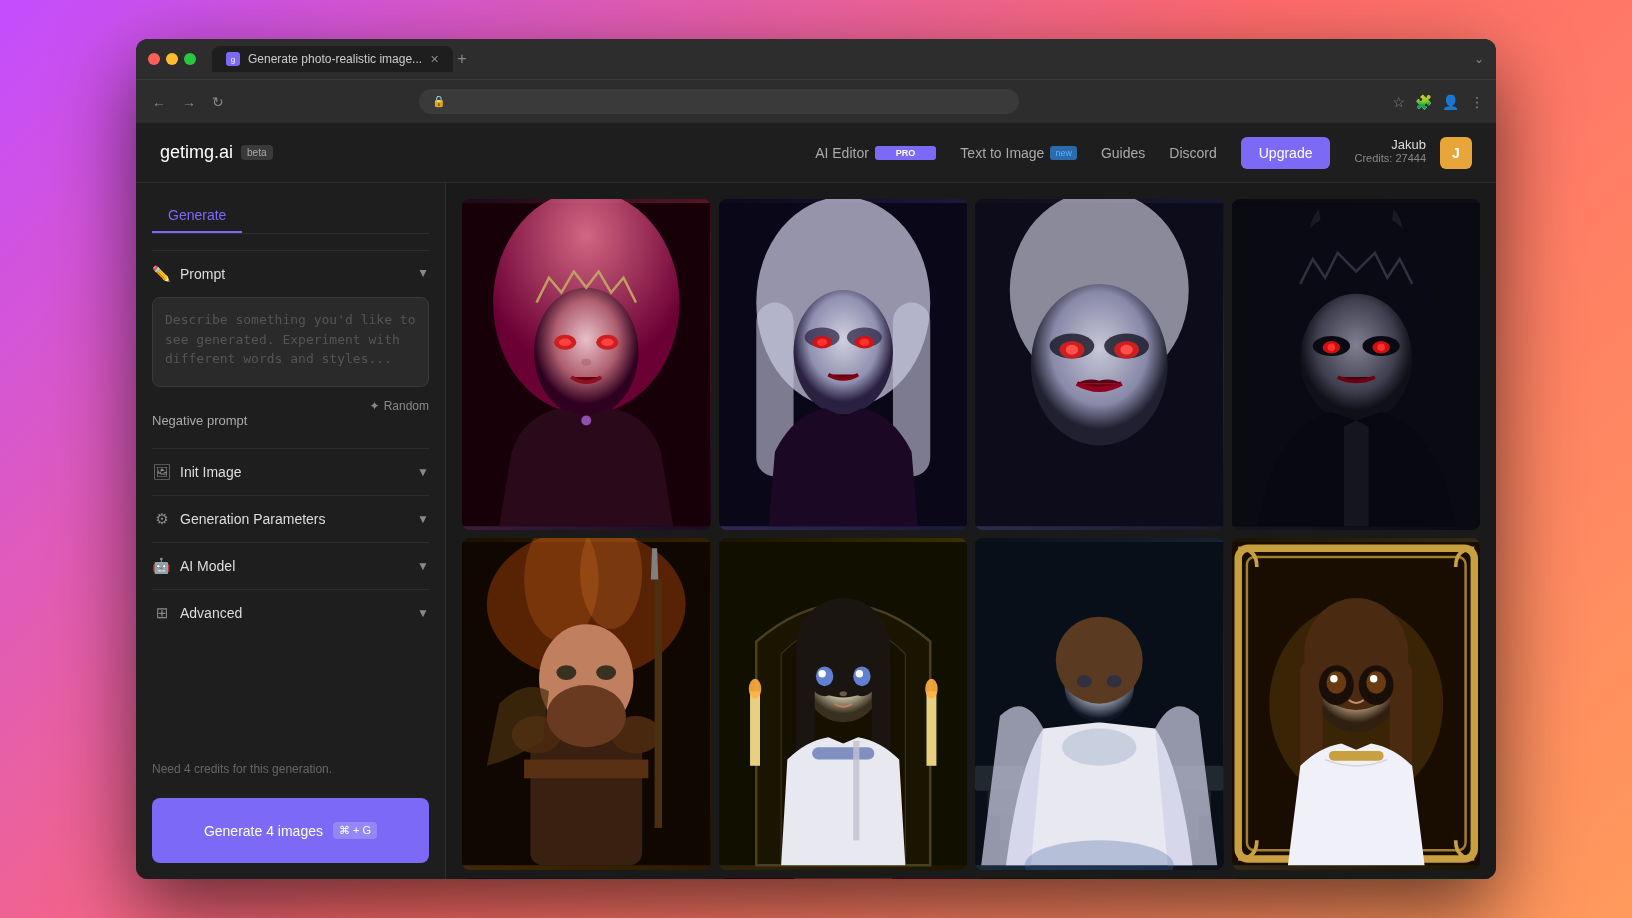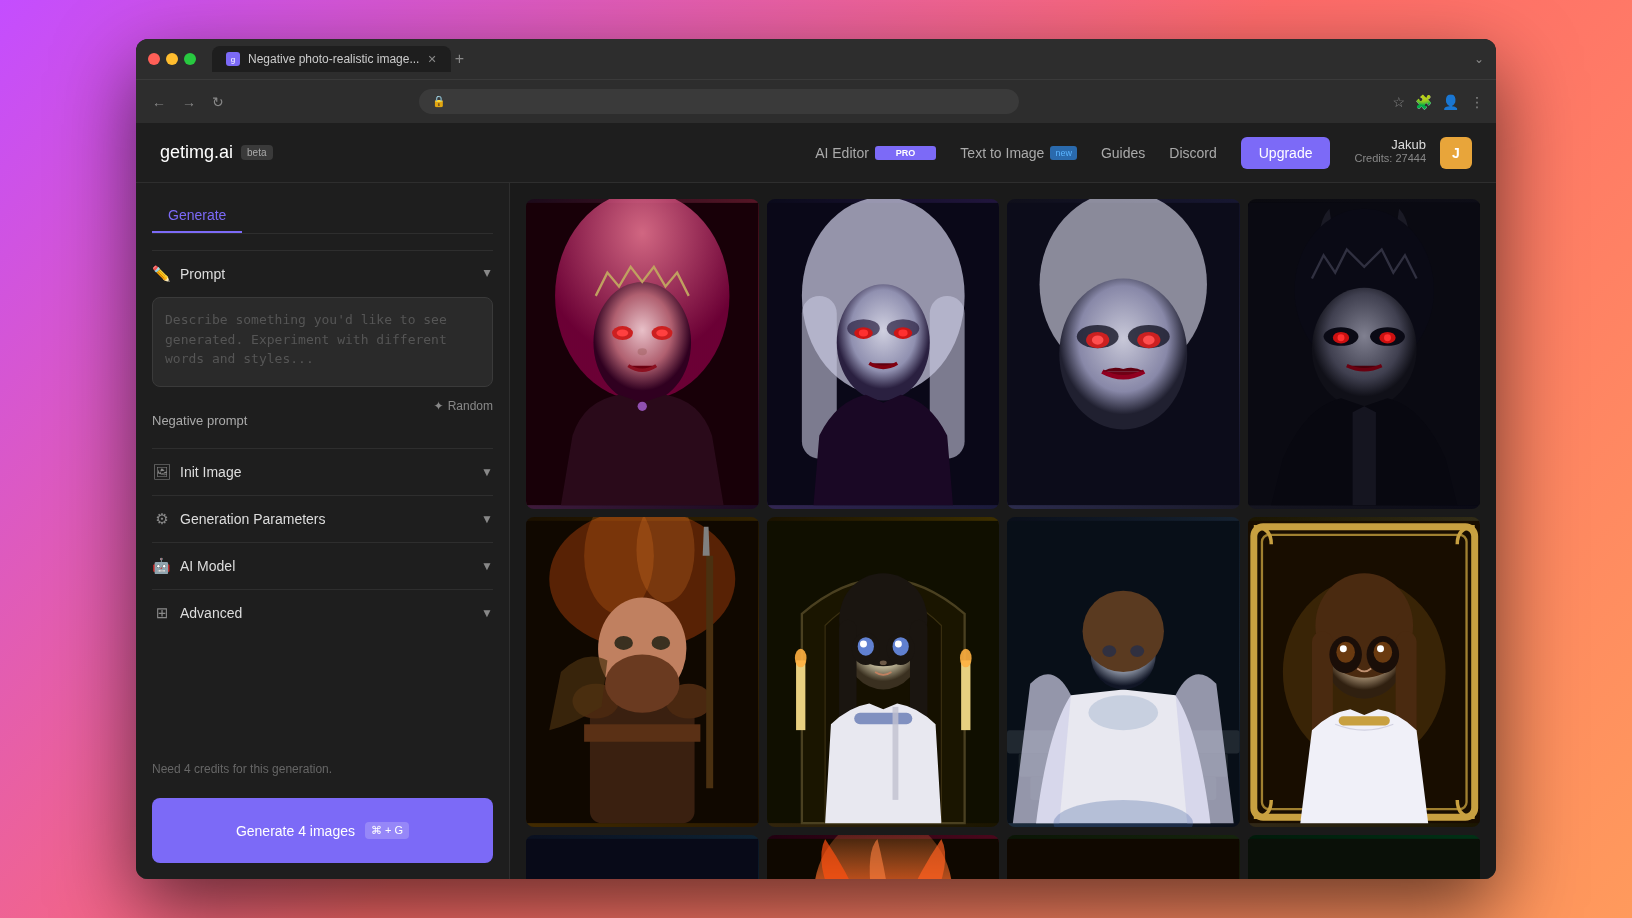--- a/index.html
+++ b/index.html
@@ -214,21 +214,21 @@
 
     
     .app-body {
       display: flex;
       flex: 1;
       overflow: hidden;
     }
 
     
     .sidebar {
-      width: 374px;
+      width: 310px;
       background: #1e1e1e;
       border-right: 1px solid #2e2e2e;
       display: flex;
       flex-direction: column;
       padding: 16px;
       flex-shrink: 0;
       overflow-y: auto;
     }
     .sidebar-tabs {
       display: flex;
@@ -396,21 +396,21 @@
 
   <div class="title-bar">
     <div class="traffic-lights">
       <div class="tl tl-red"></div>
       <div class="tl tl-yellow"></div>
       <div class="tl tl-green"></div>
     </div>
     <div class="tab-area">
       <div class="tab">
         <div class="tab-favicon">g</div>
-        <span>Negative photo-realistic image...</span>
+        <span>Generate photo-realistic image...</span>
         <span class="tab-close">✕</span>
       </div>
       <span class="new-tab-btn">+</span>
     </div>
     <div class="window-controls-right">⌄</div>
   </div>
 
   <div class="address-bar">
     <span class="nav-btn">←</span>
     <span class="nav-btn">→</span>

